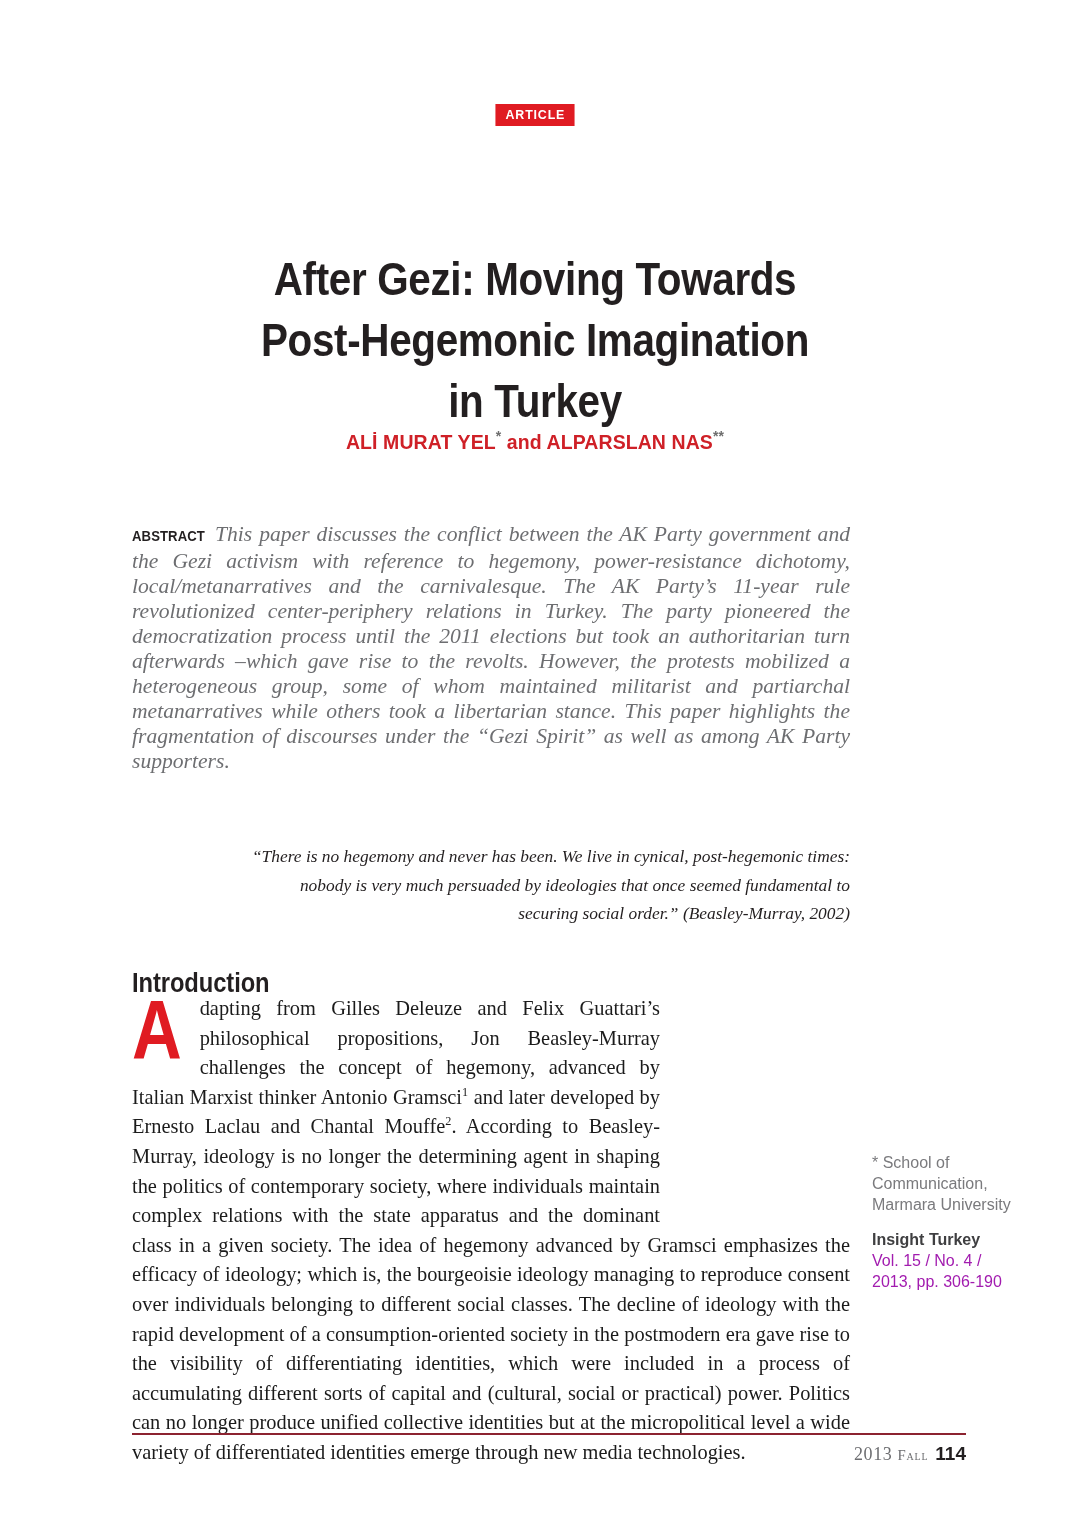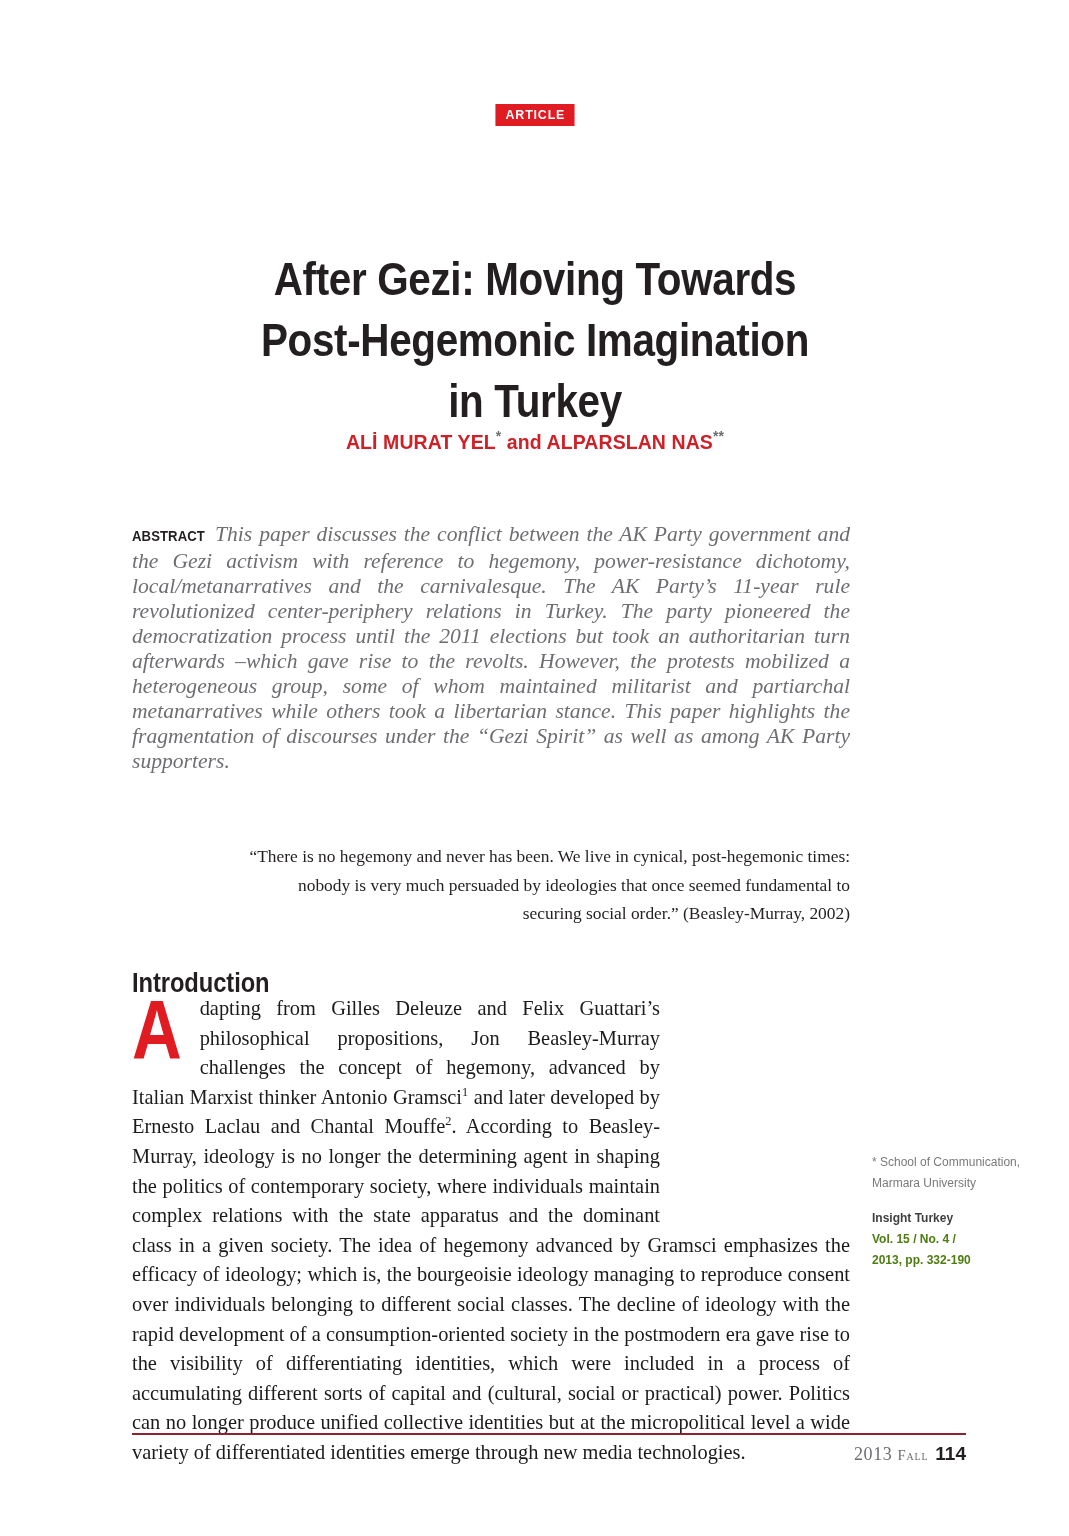--- a/index.html
+++ b/index.html
@@ -114,20 +114,21 @@
 
   
   .epigraph {
     position: absolute;
     left: 240px;
     top: 842px;
     width: 610px;
     text-align: right;
     color: #231f20;
     font-family: "Liberation Serif", serif;
+    font-style: italic;
     font-size: 17.4px;
     line-height: 28.5px;
   }
 
   
   .section-head {
     position: absolute;
     left: 132px;
     top: 946px;
     font-family: "Liberation Sans", sans-serif;
@@ -178,31 +179,31 @@
   }
   .sidefloat.narrow { width: 190px; }
 
   
   .sidebar {
     position: absolute;
     left: 872px;
     top: 1152px;
     width: 160px;
     font-family: "Liberation Sans", sans-serif;
-    font-size: 12px;
+    font-size: 16px;
     line-height: 21px;
     color: #7a7a7d;
   }
   .sidebar .note { margin-bottom: 14px; }
   .sidebar .journal-block { }
   .sidebar .journal-name {
     font-weight: bold;
     color: #3f3f41;
   }
-  .sidebar .journal-issue { color: #4d7c0f; font-weight: bold; }
+  .sidebar .journal-issue { color: #a21caf; }
 
   
   .footer-rule {
     position: absolute;
     left: 132px;
     top: 1433px;
     width: 834px;
     height: 1.6px;
     background: #8c2330;
   }
@@ -262,21 +263,21 @@
   <div class="body-col">
     <div class="sidefloat narrow"></div>
     <p><span class="dropcap">A</span><span>dapting from Gilles Deleuze and Felix Guattari’s philosophical propositions, Jon Beasley-Murray challenges the concept of hegemony, advanced by Italian Marxist thinker Antonio Gramsci</span><sup>1</sup><span> and later developed by Ernesto Laclau and Chantal Mouffe</span><sup>2</sup><span>. According to Beasley-Murray, ideology is no longer the determining agent in shaping the politics of contemporary society, where individuals maintain complex relations with the state apparatus and the dominant class in a given society. The idea of hegemony advanced by Gramsci emphasizes the efficacy of ideology; which is, the bourgeoisie ideology managing to reproduce consent over individuals belonging to different social classes. The decline of ideology with the rapid development of a consumption-oriented society in the postmodern era gave rise to the visibility of </span><span class="ital">differentiating</span><span> identities, which were included in a process of accumulating different sorts of capital and (cultural, social or practical) power. Politics can no longer produce unified collective identities but at the micropolitical level a wide variety of differentiated identities emerge through new media technologies.</span></p>
   </div>
 
   <div class="sidebar">
     <div class="note">* School of Communication, Marmara University</div>
     <div class="journal-block">
       <div class="journal-name">Insight Turkey</div>
       <div class="journal-issue">Vol. 15 / No. 4 /</div>
-      <div class="journal-issue">2013, pp. 332-190</div>
+      <div class="journal-issue">2013, pp. 306-190</div>
     </div>
   </div>
 
   <div class="footer-rule"></div>
   <div class="footer-text">
     <span class="issue"><span>2013</span> <span class="sc" style="font-variant: small-caps;">Fall</span></span><span class="pageno">114</span>
   </div>
 
 </div>
 

